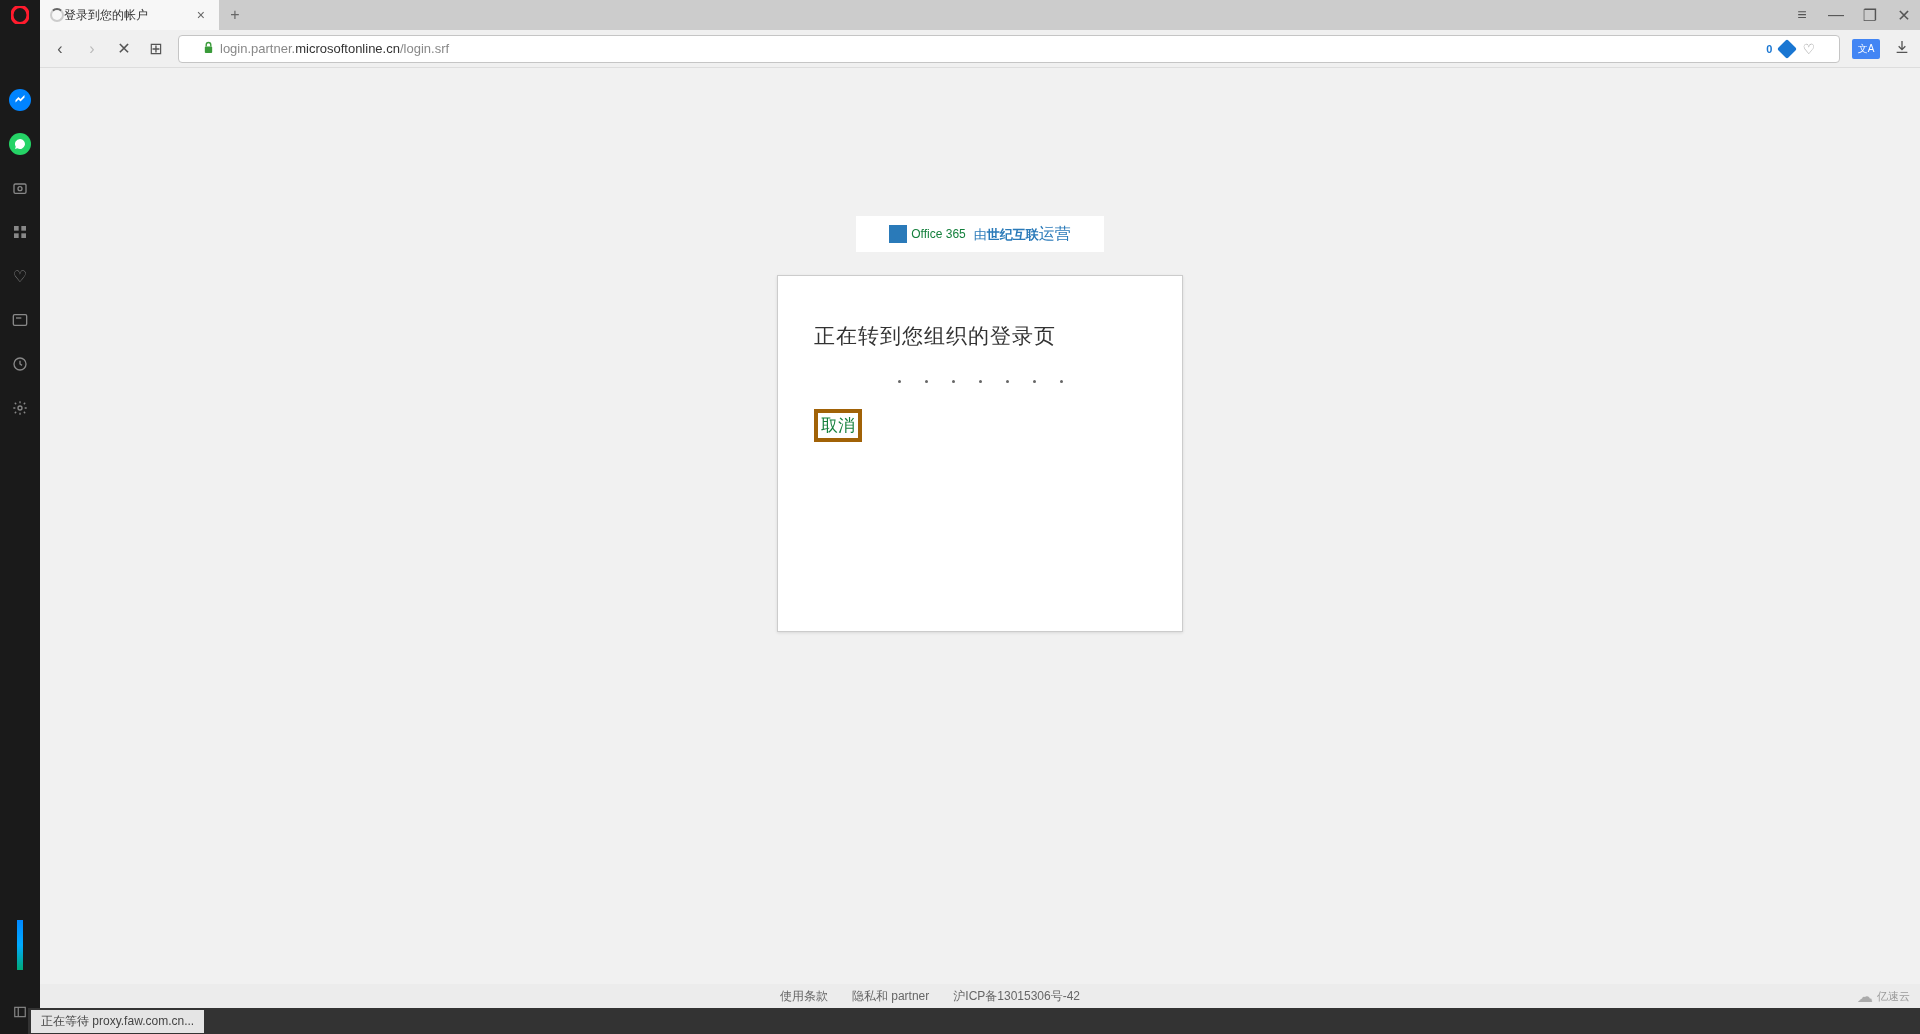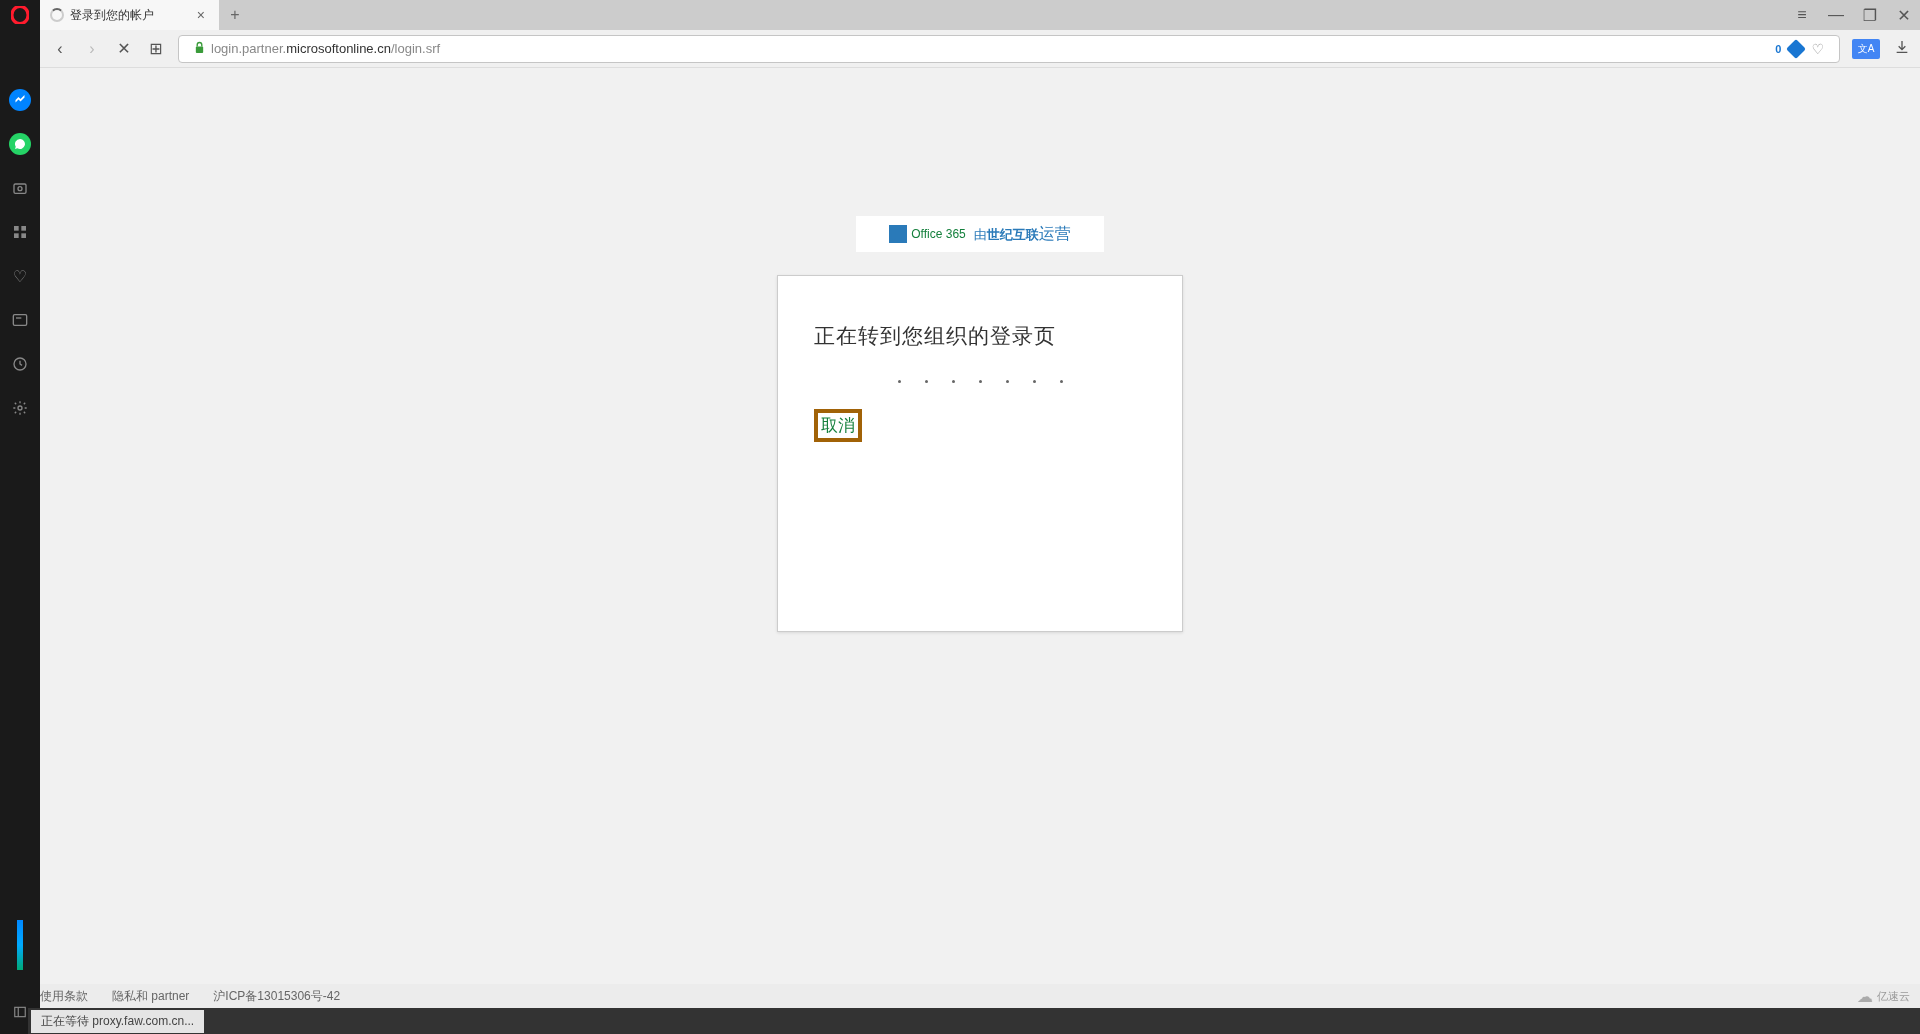--- a/index.html
+++ b/index.html
@@ -23,21 +23,21 @@
     .sidebar-bottom { position:absolute; bottom:10px; left:0; width:40px; display:flex; flex-direction:column; align-items:center; gap:20px;}
     .volume-indicator { width:6px; height:50px; background:linear-gradient(to top,#0a7,#0af,#08f); margin-bottom:10px;}
     
     
     .tab-bar {
       position: absolute; left: 40px; top: 0; right: 0; height: 30px;
       background: #cccccc; display: flex; align-items: center;
     }
     .tab {
       height: 30px; background: #f7f7f7; display: flex; align-items: center;
-      padding: 0 10px; gap: 6px; min-width: 180px; border-right:1px solid #ccc;
+      padding: 0 10px; gap: 0; min-width: 180px; border-right:1px solid #ccc;
     }
     .tab-spinner {
       width: 14px; height: 14px; border: 2px solid #ccc; border-top-color: #666;
       border-radius: 50%;
     }
     .tab-title { font-size: 12px; color: #333; flex: 1; }
     .tab-close { color: #666; font-size: 14px; cursor: pointer; padding:0 4px;}
     .new-tab { width: 30px; height: 30px; display:flex; align-items:center; justify-content:center; color:#666; cursor:pointer; font-size:16px;}
     .window-controls { position:absolute; right:8px; top:0; height:30px; display:flex; align-items:center; gap:18px; color:#555;}
     .win-btn { cursor:pointer; display:flex; align-items:center; justify-content:center; width:16px; height:16px;}
@@ -45,21 +45,21 @@
     
     .nav-row {
       position: absolute; left: 40px; top: 30px; right: 0; height: 38px;
       background: #f0f0f0; display: flex; align-items: center; padding: 0 10px; gap: 12px;
       border-bottom: 1px solid #ddd;
     }
     .nav-btn { color: #555; cursor: pointer; font-size: 16px; width:20px; text-align:center;}
     .nav-btn.disabled { color: #bbb; }
     .address-bar {
       flex: 1; height: 28px; background: #fff; border: 1px solid #c5c5c5; border-radius: 4px;
-      display: flex; align-items: center; padding: 0 15px; gap: 6px;
+      display: flex; align-items: center; padding: 0 24px; gap: 6px;
     }
     .lock-icon { color: #3a9b3a; font-size: 12px; }
     .url-text { font-size: 13px; color: #888; }
     .url-text .domain { color: #333; }
     .addr-right { display:flex; align-items:center; gap:8px; margin-left:auto;}
     .badge-count { font-size:11px; color:#1976d2; font-weight:bold;}
     .shield { width:14px; height:14px; background:#1976d2; border-radius:2px; transform:rotate(45deg);}
     .heart { color:#999; font-size:14px;}
     .right-icons { display:flex; align-items:center; gap:14px; color:#555;}
     .translate-icon { width:28px; height:20px; background:#4285f4; border-radius:2px; display:flex; align-items:center; justify-content:center; color:#fff; font-size:10px;}
@@ -89,21 +89,21 @@
     .loading-dots { display:flex; gap:24px; justify-content:center; margin: 20px 0 26px 0;}
     .loading-dots span { width:3px; height:3px; background:#666; border-radius:50%;}
     .cancel-link {
       display:inline-block; font-size: 17px; color: #15803d; border: 4px solid #a16207;
       padding: 1px 3px; cursor:pointer;
     }
     
     
     .page-footer {
       position:absolute; bottom:0; left:0; right:0; height:24px; background:rgba(0,0,0,0.02);
-      display:flex; align-items:center; justify-content:flex-start; gap:24px; padding-right:100px;
+      display:flex; align-items:center; justify-content:center; gap:24px; padding-right:100px;
       font-size:12px; color:#666;
     }
     .footer-link { cursor:pointer; }
     .watermark { position:absolute; right:10px; bottom:2px; color:#999; font-size:11px; display:flex; align-items:center; gap:4px;}
     .watermark-icon { font-size:16px; color:#aaa;}
 
     
     .status-bar {
       position: absolute; left: 28px; bottom: 0; right: 0; height: 26px;
       background: #333; display: flex; align-items: center;

